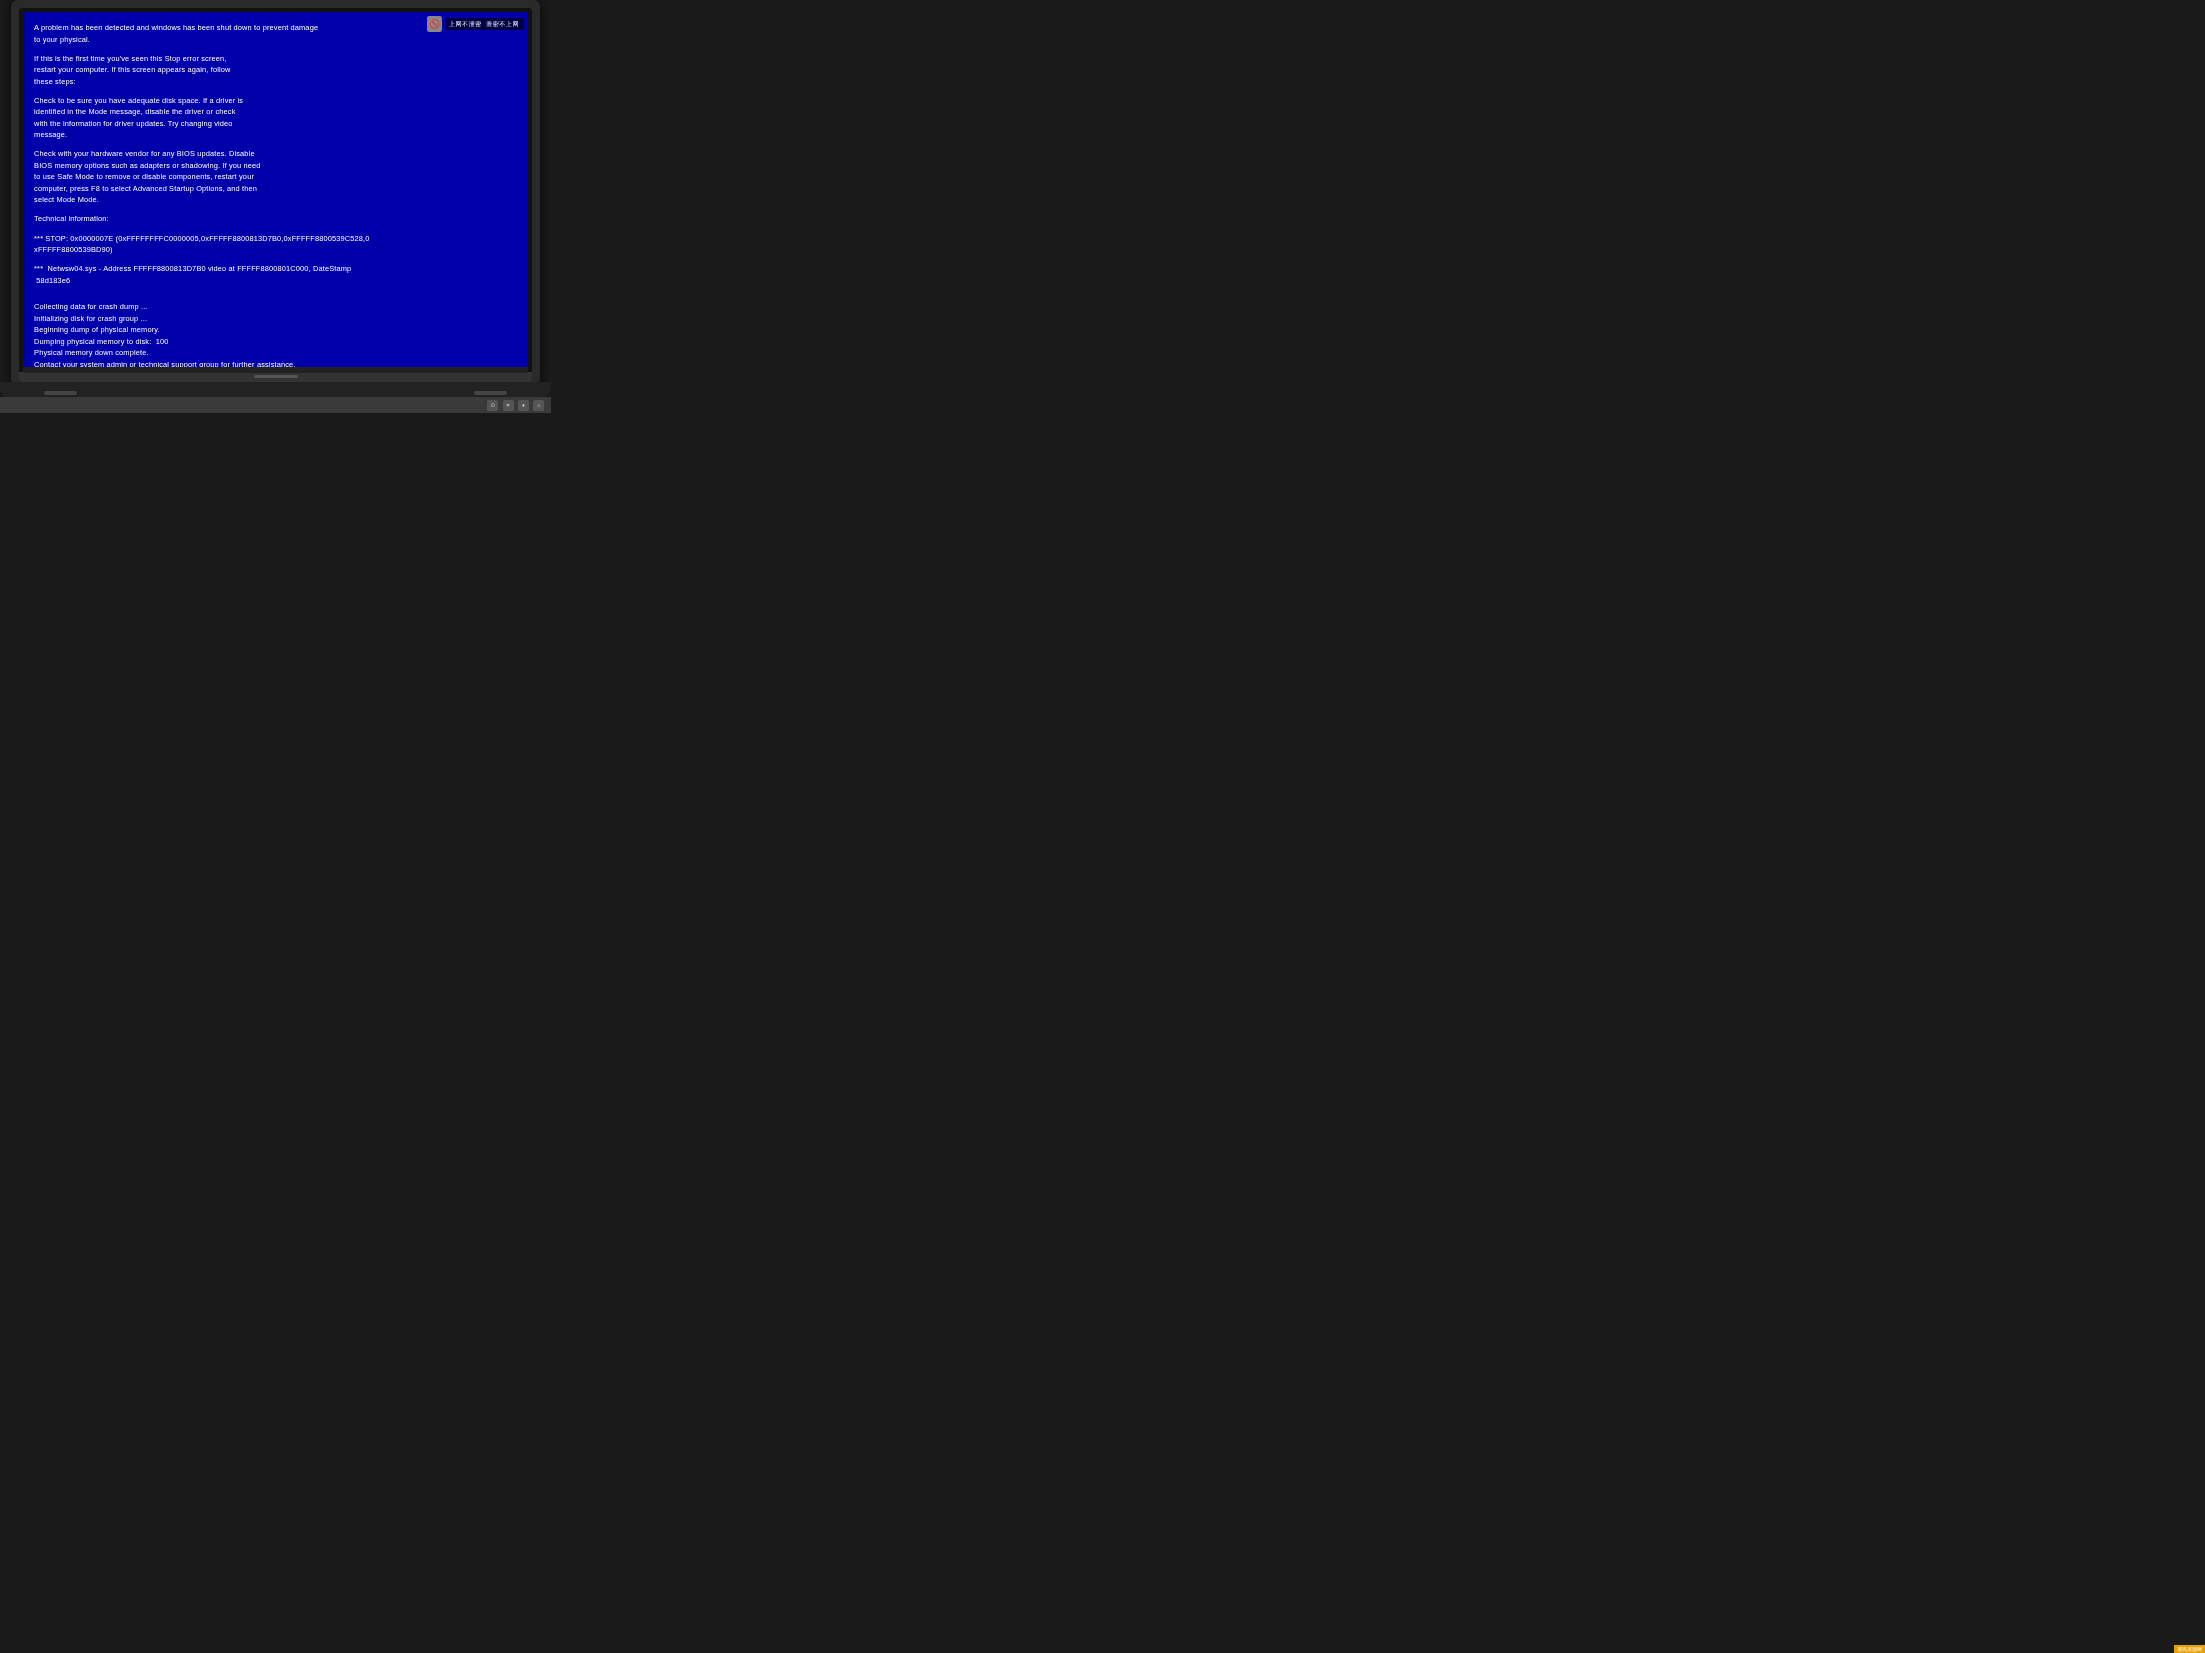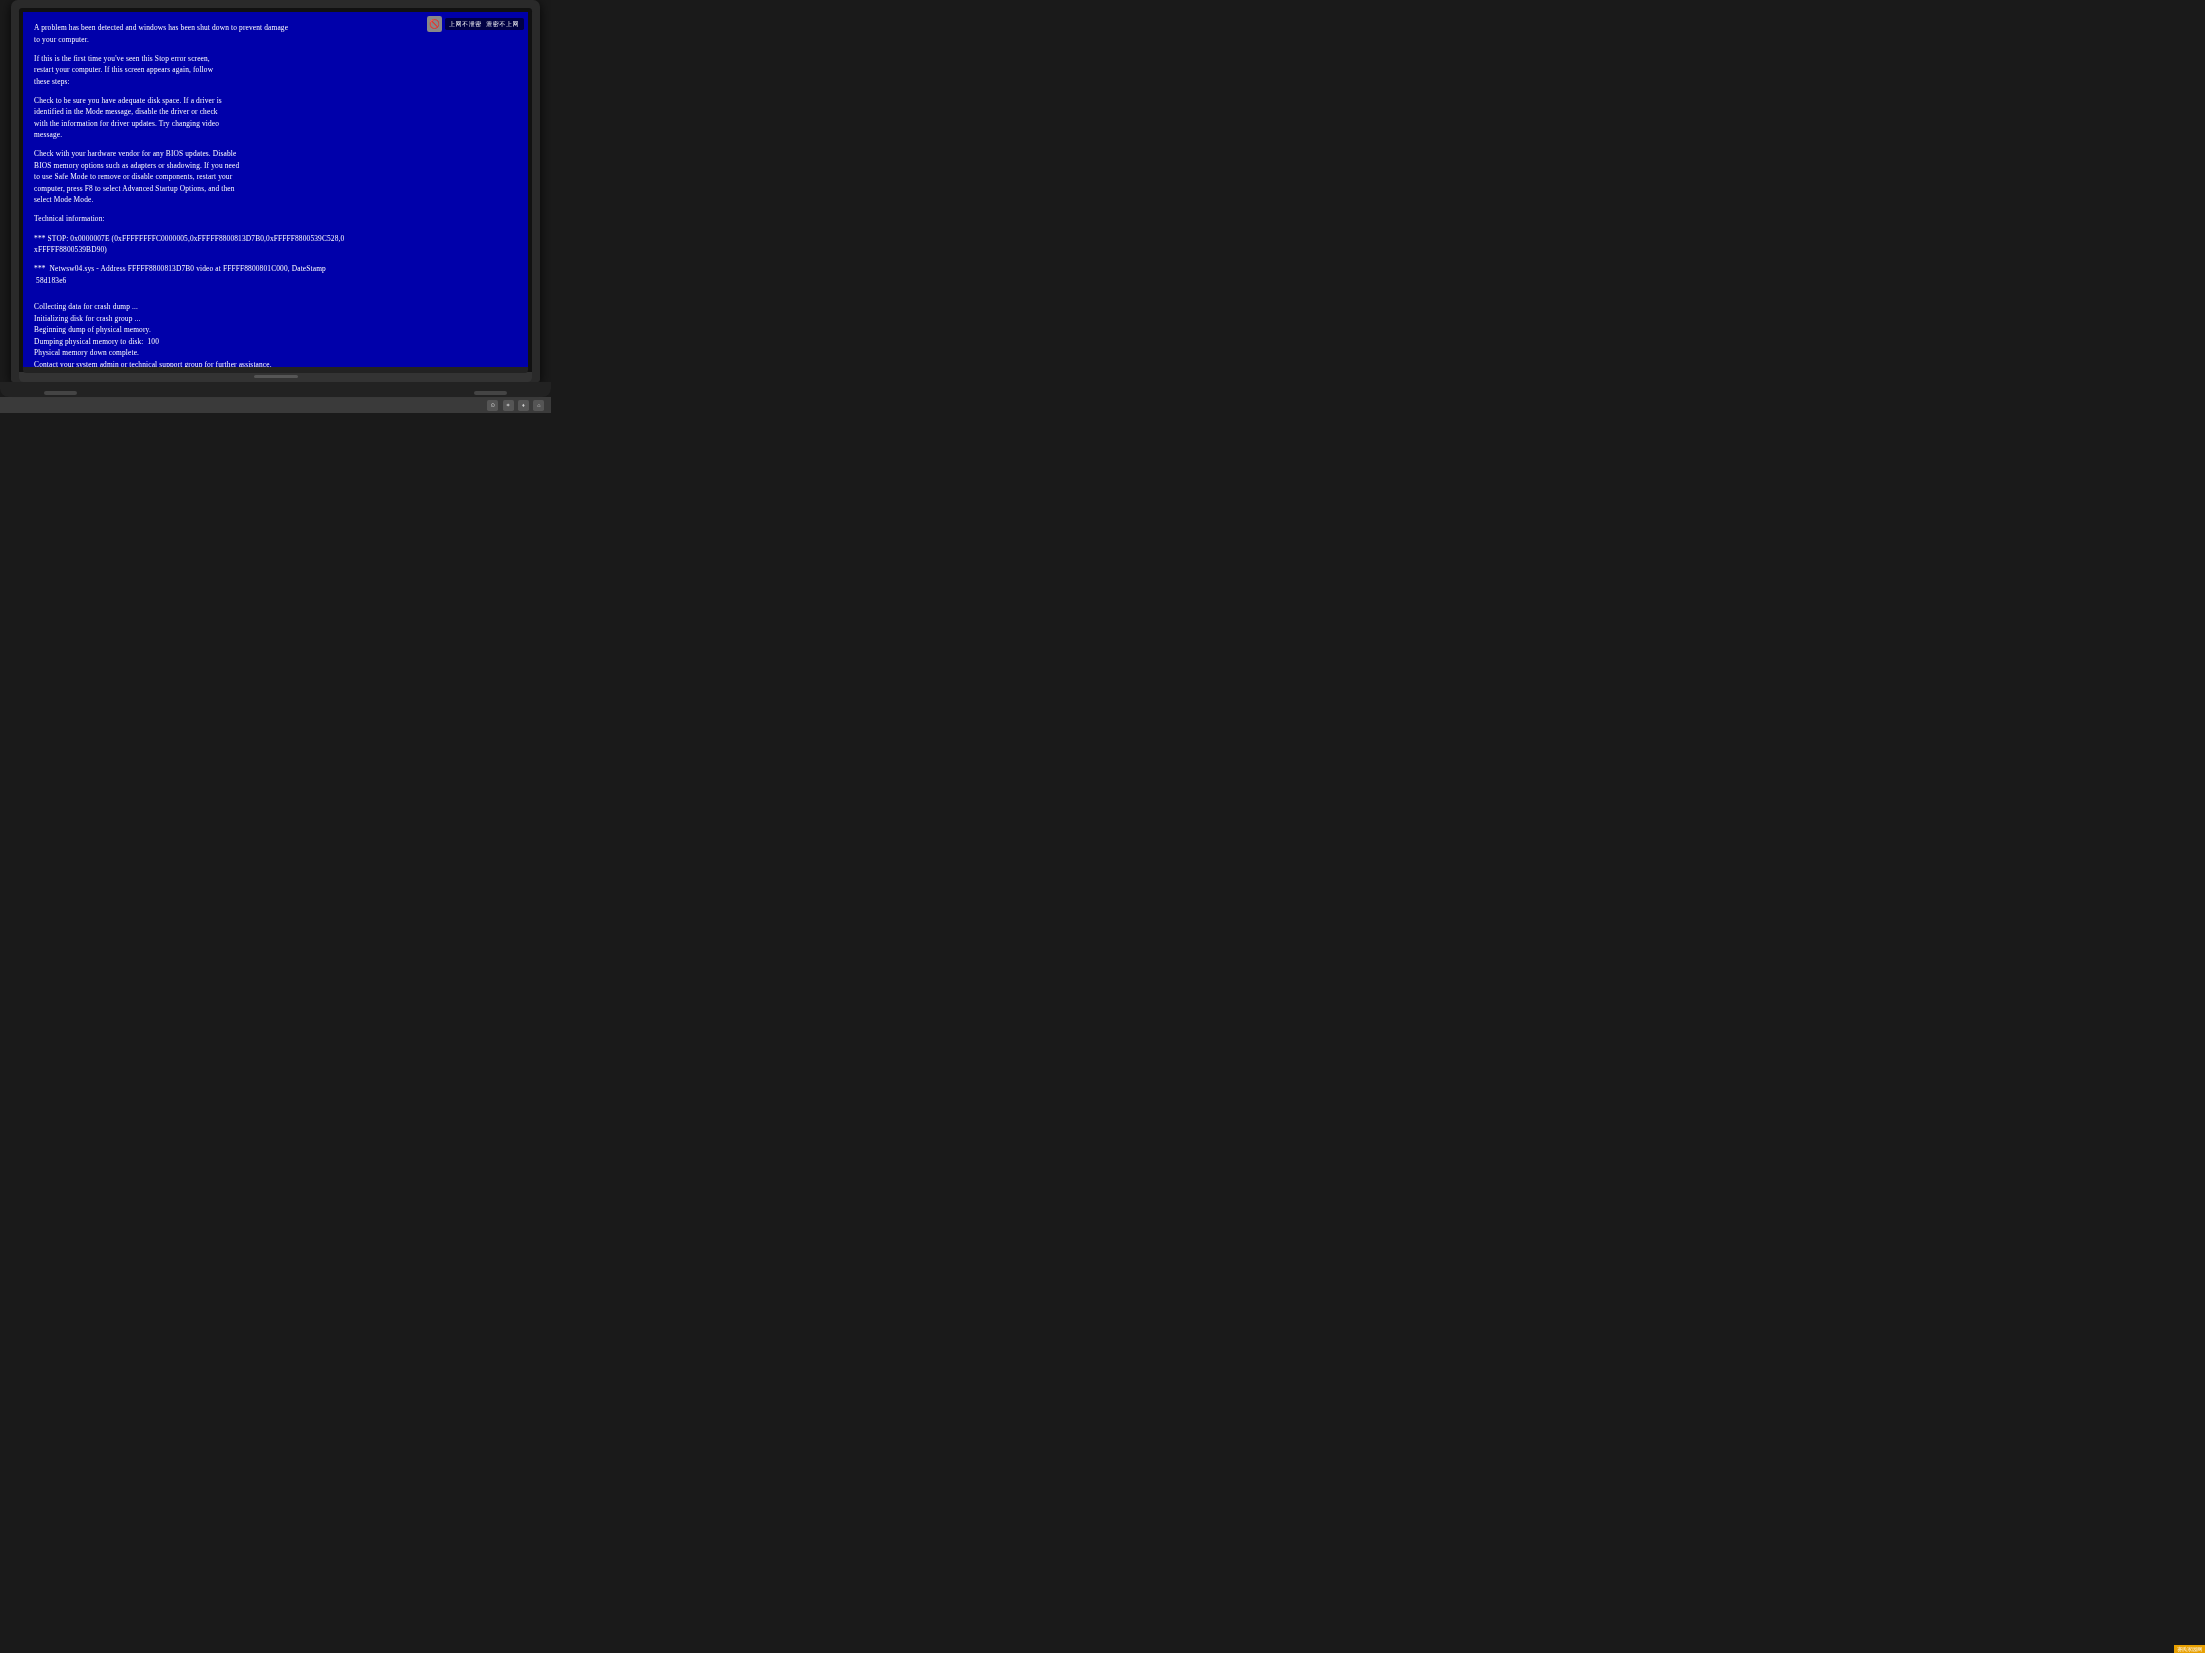--- a/index.html
+++ b/index.html
@@ -75,21 +75,21 @@
       padding: 1.7px 4.4px;
       border-radius: 1.7px;
       font-family: 'SimSun', 'MS Gothic', monospace;
       letter-spacing: 0.6px;
     }
 
     
     .bsod-content {
       padding: 10px 11px;
       flex: 1;
-      font-family: Liberation Serif, serif;
+      font-family: Liberation Sans, sans-serif;
       font-size: 7.4px;
       color: #ffffff;
       line-height: 1.55;
       letter-spacing: 0.02em;
     }
 
     .bsod-content p {
       margin-bottom: 0;
       white-space: pre-wrap;
       word-break: break-all;
@@ -189,21 +189,21 @@
   <div class="screen-bezel">
     <div class="screen">
 
       <div class="top-banner">
         <div class="no-icon">🚫</div>
         <div class="banner-text">上网不泄密 泄密不上网</div>
       </div>
 
       <div class="bsod-content">
         <p>A problem has been detected and windows has been shut down to prevent damage</p>
-        <p>to your computer.</p>
+        <p>to your physical.</p>
         <div class="section-gap"></div>
         <p>If this is the first time you've seen this Stop error screen,</p>
         <p>restart your computer. If this screen appears again, follow</p>
         <p>these steps:</p>
         <div class="section-gap"></div>
         <p>Check to be sure you have adequate disk space. If a driver is</p>
         <p>identified in the Mode message, disable the driver or check</p>
         <p>with the information for driver updates. Try changing video</p>
         <p>message.</p>
         <div class="section-gap"></div>

